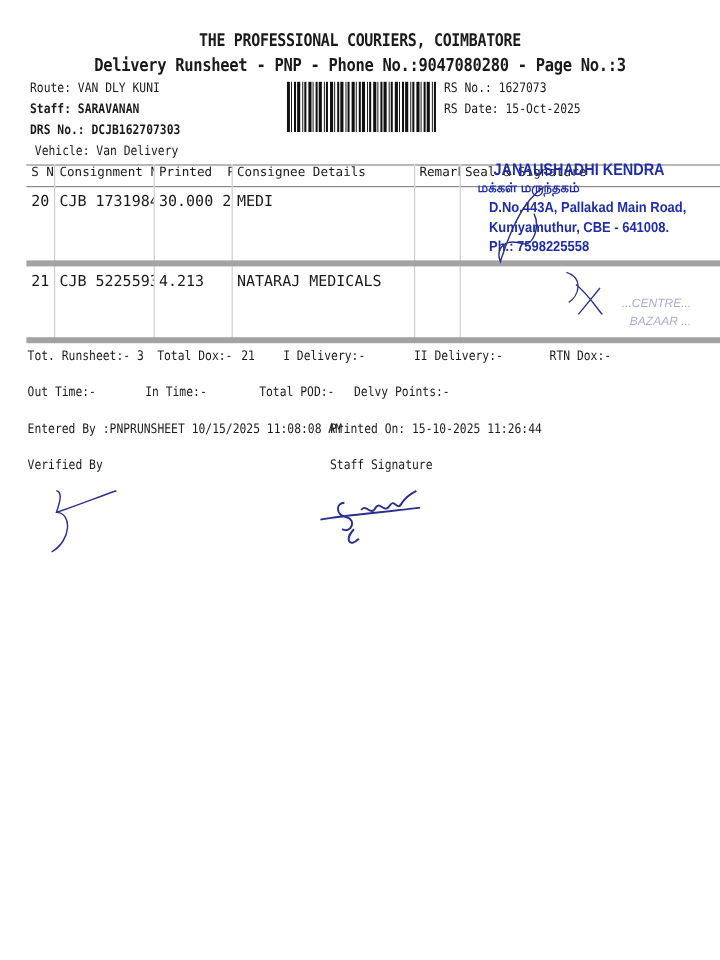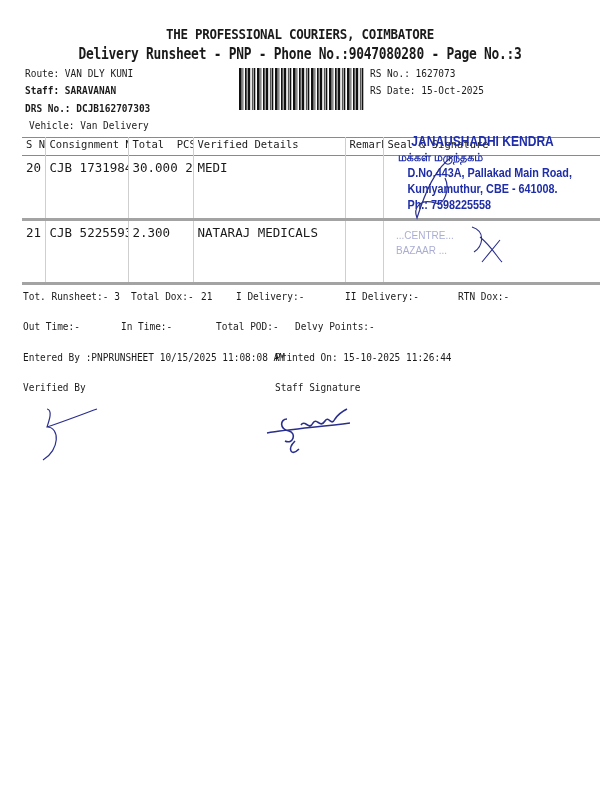--- a/index.html
+++ b/index.html
@@ -18,29 +18,29 @@
     .vehicle { top: 119px; left: 29px; }
     .rsno { top: 67px; left: 370px; }
     .rsdate { top: 84px; left: 370px; }
     .barcode { top: 68px; left: 239px; width: 128px; height: 42px; }
 
     table.grid { position: absolute; top: 137px; left: 22px; width: 578px; border-collapse: collapse; table-layout: fixed; }
     table.grid th, table.grid td { border-left: 1px solid #cfcfcf; padding: 0 4px; vertical-align: top; font-size: 11px; white-space: nowrap; overflow: hidden; }
     table.grid tr > *:first-child { border-left: none; }
     table.grid thead tr { border-top: 1px solid #8a8a8a; border-bottom: 1px solid #8a8a8a; }
     table.grid th { height: 17px; font-weight: normal; text-align: left; font-size: 10.5px; }
-    table.grid tbody tr { height: 64px; border-bottom: 3px solid #a3a3a3; }
+    table.grid tbody tr { height: 64px; border-bottom: 5px solid #a3a3a3; }
     table.grid td { font-size: 12.5px; padding-top: 4px; }
     .w { text-align: left; }
 
     .stamp1 { position: absolute; top: 133px; left: 398px; width: 190px; color: #1f2ea8; font-family: "Liberation Sans", sans-serif; font-weight: bold; line-height: 16px; }
     .stamp1 .l1 { font-size: 14px; transform: scaleX(0.86); }
     .stamp1 .l2 { font-size: 11px; }
     .stamp1 .l3, .stamp1 .l4, .stamp1 .l5 { font-size: 12px; transform: scaleX(0.9); }
-    .stamp2 { position: absolute; top: 228px; left: 396px; width: 180px; color: #9b9fcc; font-family: "Liberation Sans", sans-serif; font-size: 10px; text-align: left; line-height: 15px; opacity: 0.85; }
+    .stamp2 { position: absolute; top: 246px; left: 396px; width: 180px; color: #9b9fcc; font-family: "Liberation Sans", sans-serif; font-size: 10px; text-align: right; line-height: 15px; opacity: 0.85; font-style: italic; }
 
     .sum { top: 290px; }
     .row2 { top: 320px; }
     .row3 { top: 351px; }
     .row4 { top: 381px; }
     svg.sig { position: absolute; }
   </style>
 </head>
 <body>
 
@@ -105,39 +105,39 @@
       <col style="width:83px">
       <col style="width:65px">
       <col style="width:152px">
       <col style="width:38px">
       <col style="width:217px">
   </colgroup>
   <thead>
     <tr>
       <th>S No</th>
       <th>Consignment No</th>
-      <th><span>Total</span>&nbsp;&nbsp;<span>PCS</span></th>
-      <th>Verified Details</th>
+      <th><span>Printed</span>&nbsp;&nbsp;<span>PCS</span></th>
+      <th>Consignee Details</th>
       <th>Remarks</th>
       <th>Seal &amp; Signature</th>
     </tr>
   </thead>
   <tbody>
     <tr>
       <td>20</td>
       <td>CJB 1731984</td>
       <td class="w"><span>30.000</span>&nbsp;<span>2</span></td>
       <td>MEDI</td>
       <td></td>
       <td></td>
     </tr>
     <tr>
       <td>21</td>
       <td>CJB 522559327</td>
-      <td><span>2.300</span>&nbsp;&nbsp;&nbsp;<span>1</span></td>
+      <td><span>4.213</span>&nbsp;&nbsp;&nbsp;<span>1</span></td>
       <td>NATARAJ MEDICALS</td>
       <td></td>
       <td></td>
     </tr>
   </tbody>
 </table>
 
 <div class="stamp1">
   <div class="l1">JANAUSHADHI KENDRA</div>
   <div class="l2">மக்கள் மருந்தகம்</div>

